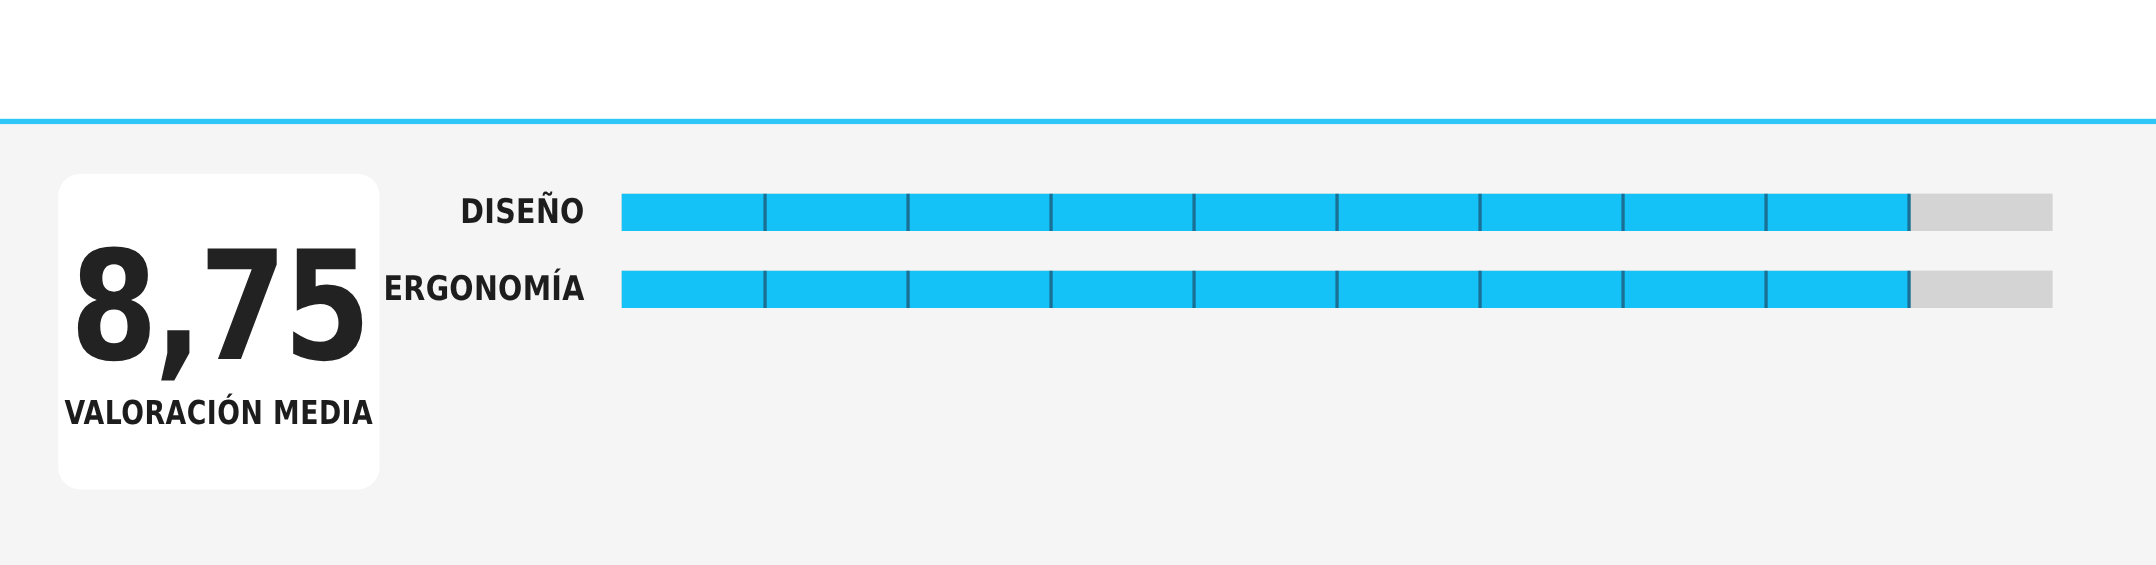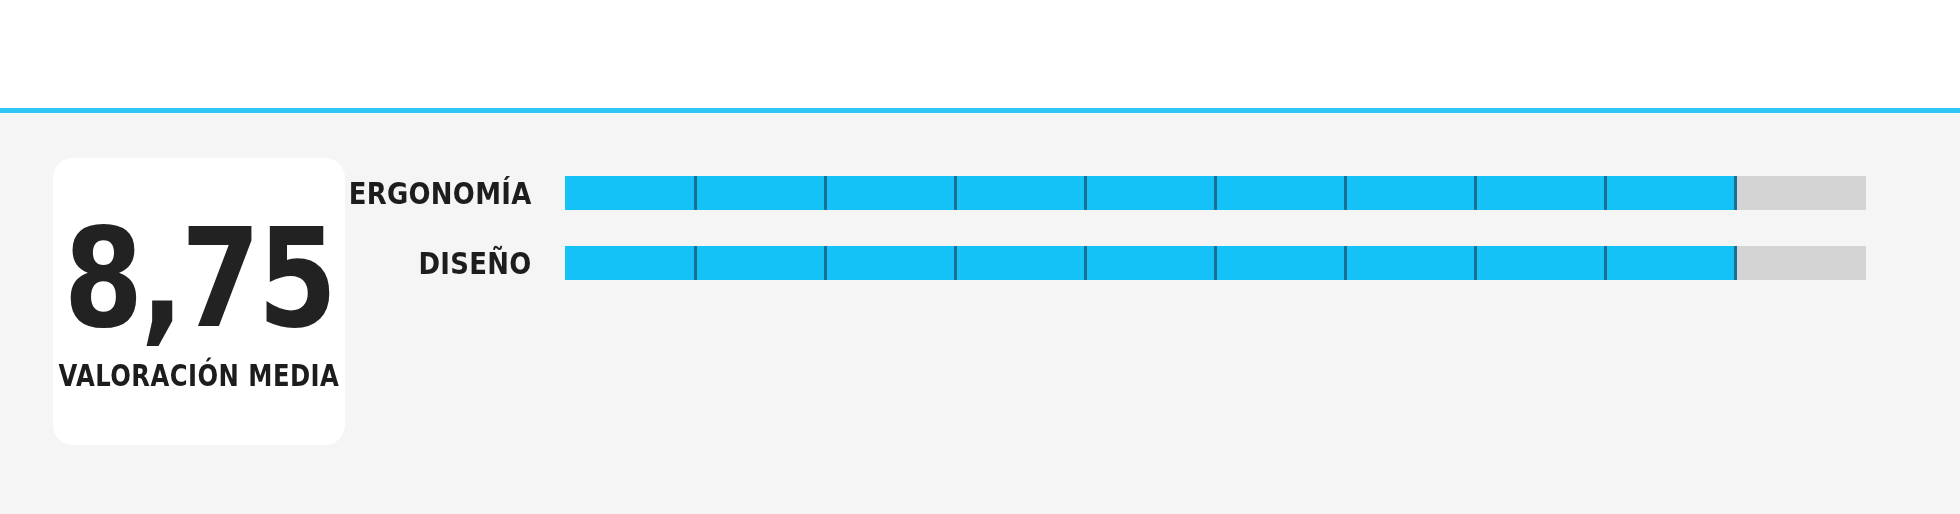--- a/index.html
+++ b/index.html
@@ -152,50 +152,50 @@
   <div class="accent-rule"></div>
 
   <div class="content">
 
     <div class="score-card">
       <div class="score-value">8,75</div>
       <div class="score-label">VALORACIÓN MEDIA</div>
     </div>
 
     <div class="ratings">
+        <div class="rating-row">
+          <div class="rating-label">DISEÑO</div>
+          <div class="rating-track">
+            <div class="rating-fill" style="width: 1170.9px; background: rgb(21, 194, 248);"></div>
+            <div class="ticks">
+              <div class="tick on-fill" style="left: 128.6px;"></div>
+              <div class="tick on-fill" style="left: 258.7px;"></div>
+              <div class="tick on-fill" style="left: 388.8px;"></div>
+              <div class="tick on-fill" style="left: 518.9px;"></div>
+              <div class="tick on-fill" style="left: 649px;"></div>
+              <div class="tick on-fill" style="left: 779.1px;"></div>
+              <div class="tick on-fill" style="left: 909.2px;"></div>
+              <div class="tick on-fill" style="left: 1039.3px;"></div>
+              <div class="tick on-fill" style="left: 1169.4px;"></div>
+            </div>
+          </div>
+        </div>
         <div class="rating-row">
           <div class="rating-label">ERGONOMÍA</div>
           <div class="rating-track">
             <div class="rating-fill" style="width: 1170.9px; background: rgb(21, 194, 248);"></div>
             <div class="ticks">
               <div class="tick on-fill" style="left: 128.6px;"></div>
               <div class="tick on-fill" style="left: 258.7px;"></div>
               <div class="tick on-fill" style="left: 388.8px;"></div>
               <div class="tick on-fill" style="left: 518.9px;"></div>
               <div class="tick on-fill" style="left: 649px;"></div>
               <div class="tick on-fill" style="left: 779.1px;"></div>
               <div class="tick on-fill" style="left: 909.2px;"></div>
               <div class="tick on-fill" style="left: 1039.3px;"></div>
               <div class="tick on-fill" style="left: 1169.4px;"></div>
             </div>
           </div>
         </div>
-        <div class="rating-row">
-          <div class="rating-label">DISEÑO</div>
-          <div class="rating-track">
-            <div class="rating-fill" style="width: 1170.9px; background: rgb(21, 194, 248);"></div>
-            <div class="ticks">
-              <div class="tick on-fill" style="left: 128.6px;"></div>
-              <div class="tick on-fill" style="left: 258.7px;"></div>
-              <div class="tick on-fill" style="left: 388.8px;"></div>
-              <div class="tick on-fill" style="left: 518.9px;"></div>
-              <div class="tick on-fill" style="left: 649px;"></div>
-              <div class="tick on-fill" style="left: 779.1px;"></div>
-              <div class="tick on-fill" style="left: 909.2px;"></div>
-              <div class="tick on-fill" style="left: 1039.3px;"></div>
-              <div class="tick on-fill" style="left: 1169.4px;"></div>
-            </div>
-          </div>
-        </div>
       </div>
 
   </div>
 </div>
 
 </body></html>

